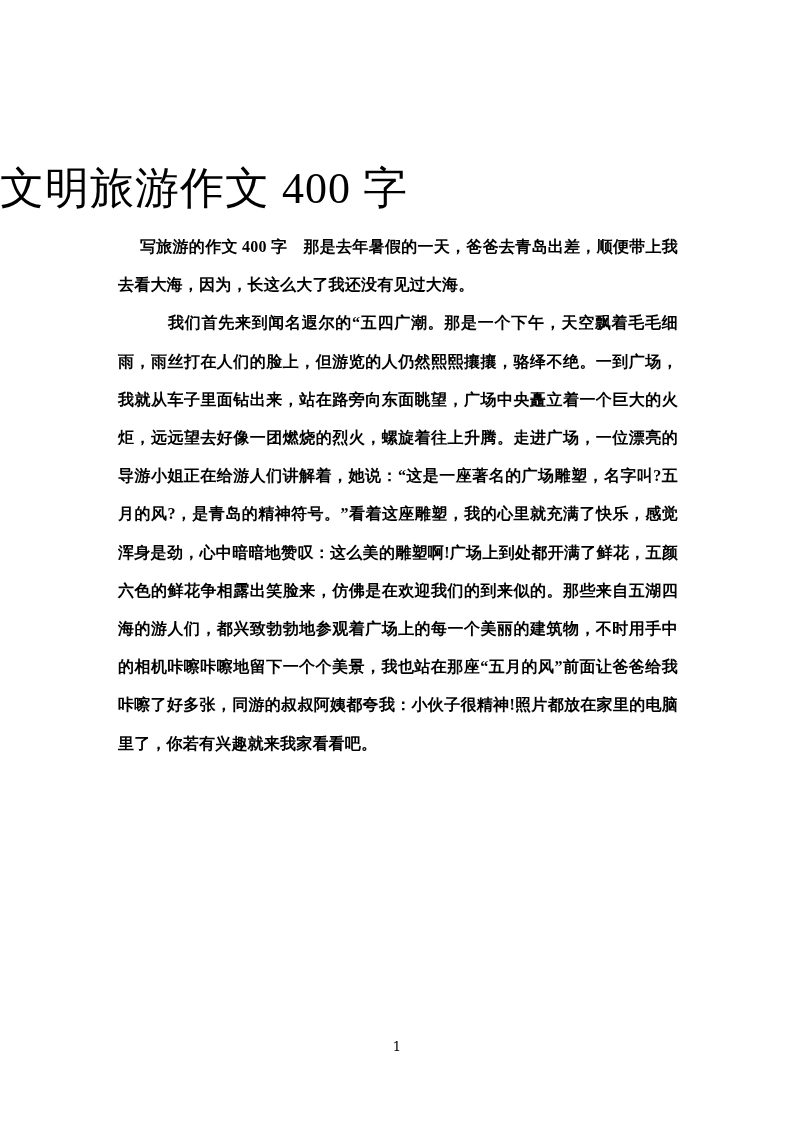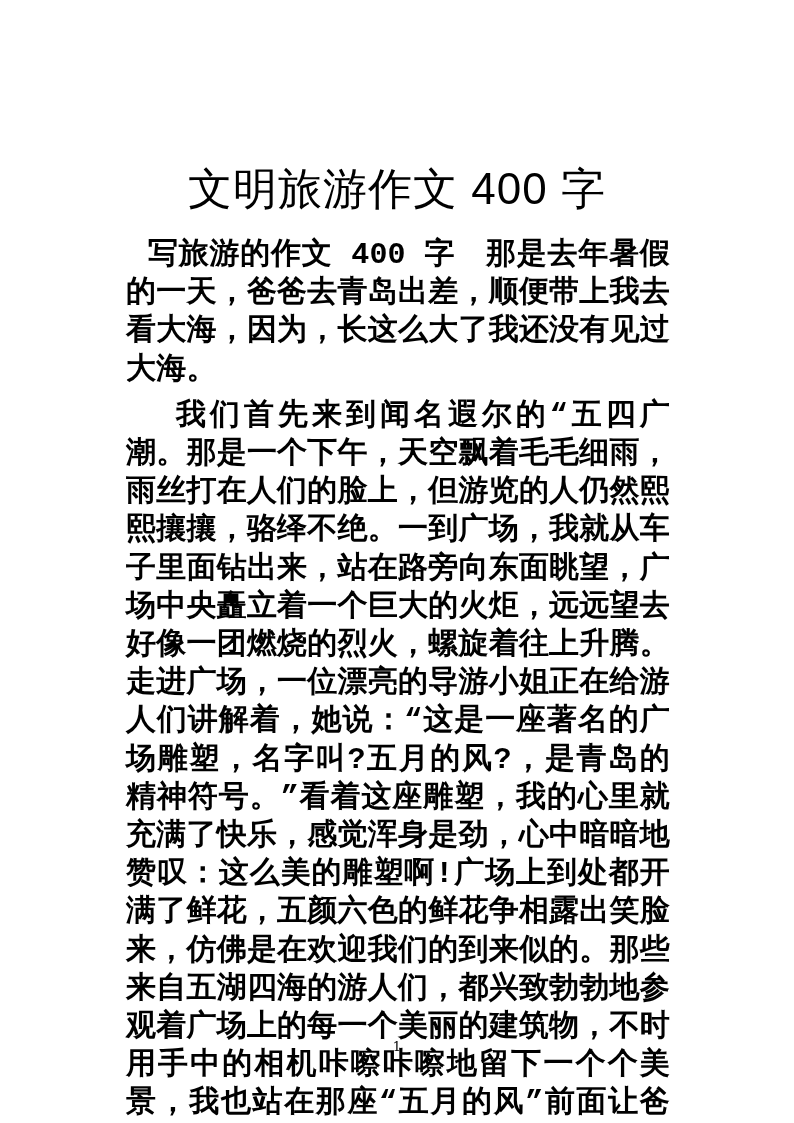--- a/index.html
+++ b/index.html
@@ -24,40 +24,40 @@
     height: 1123px;
     background: #ffffff;
     box-sizing: border-box;
   }
 
   .doc-title {
     position: absolute;
     left: 0;
     top: 131px;
     width: 794px;
-    text-align: center;
-    font-family: Liberation Sans, sans-serif;
+    text-align: left;
+    font-family: Liberation Serif, serif;
     font-size: 44px;
     line-height: 58px;
     font-weight: 400;
     letter-spacing: 1px;
     white-space: nowrap;
   }
 
   .body-block {
     position: absolute;
     left: 118px;
     top: 228px;
     width: 560px;
   }
 
   .para {
-    margin: 8px;
-    font-family: Liberation Mono, monospace;
-    font-size: 30px;
+    margin: 0;
+    font-family: Liberation Serif, serif;
+    font-size: 16px;
     line-height: 38.2px;
     font-weight: 700;
     text-align: justify;
     text-justify: inter-character;
     letter-spacing: 0.2px;
     word-break: break-all;
     color: #000000;
   }
 
   .para-1 {

